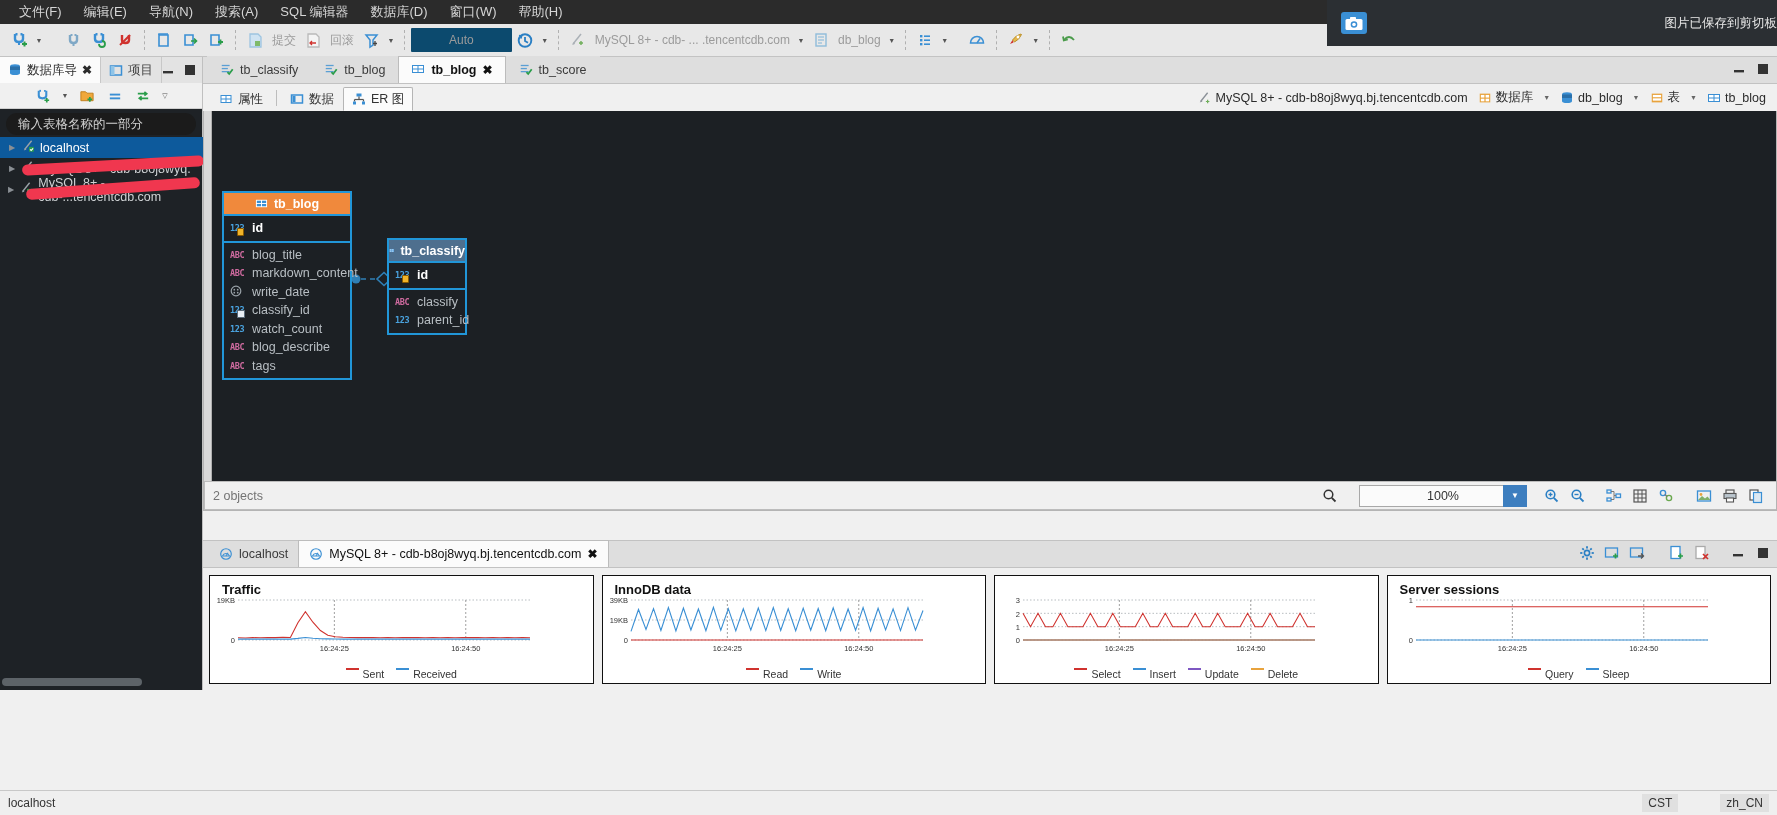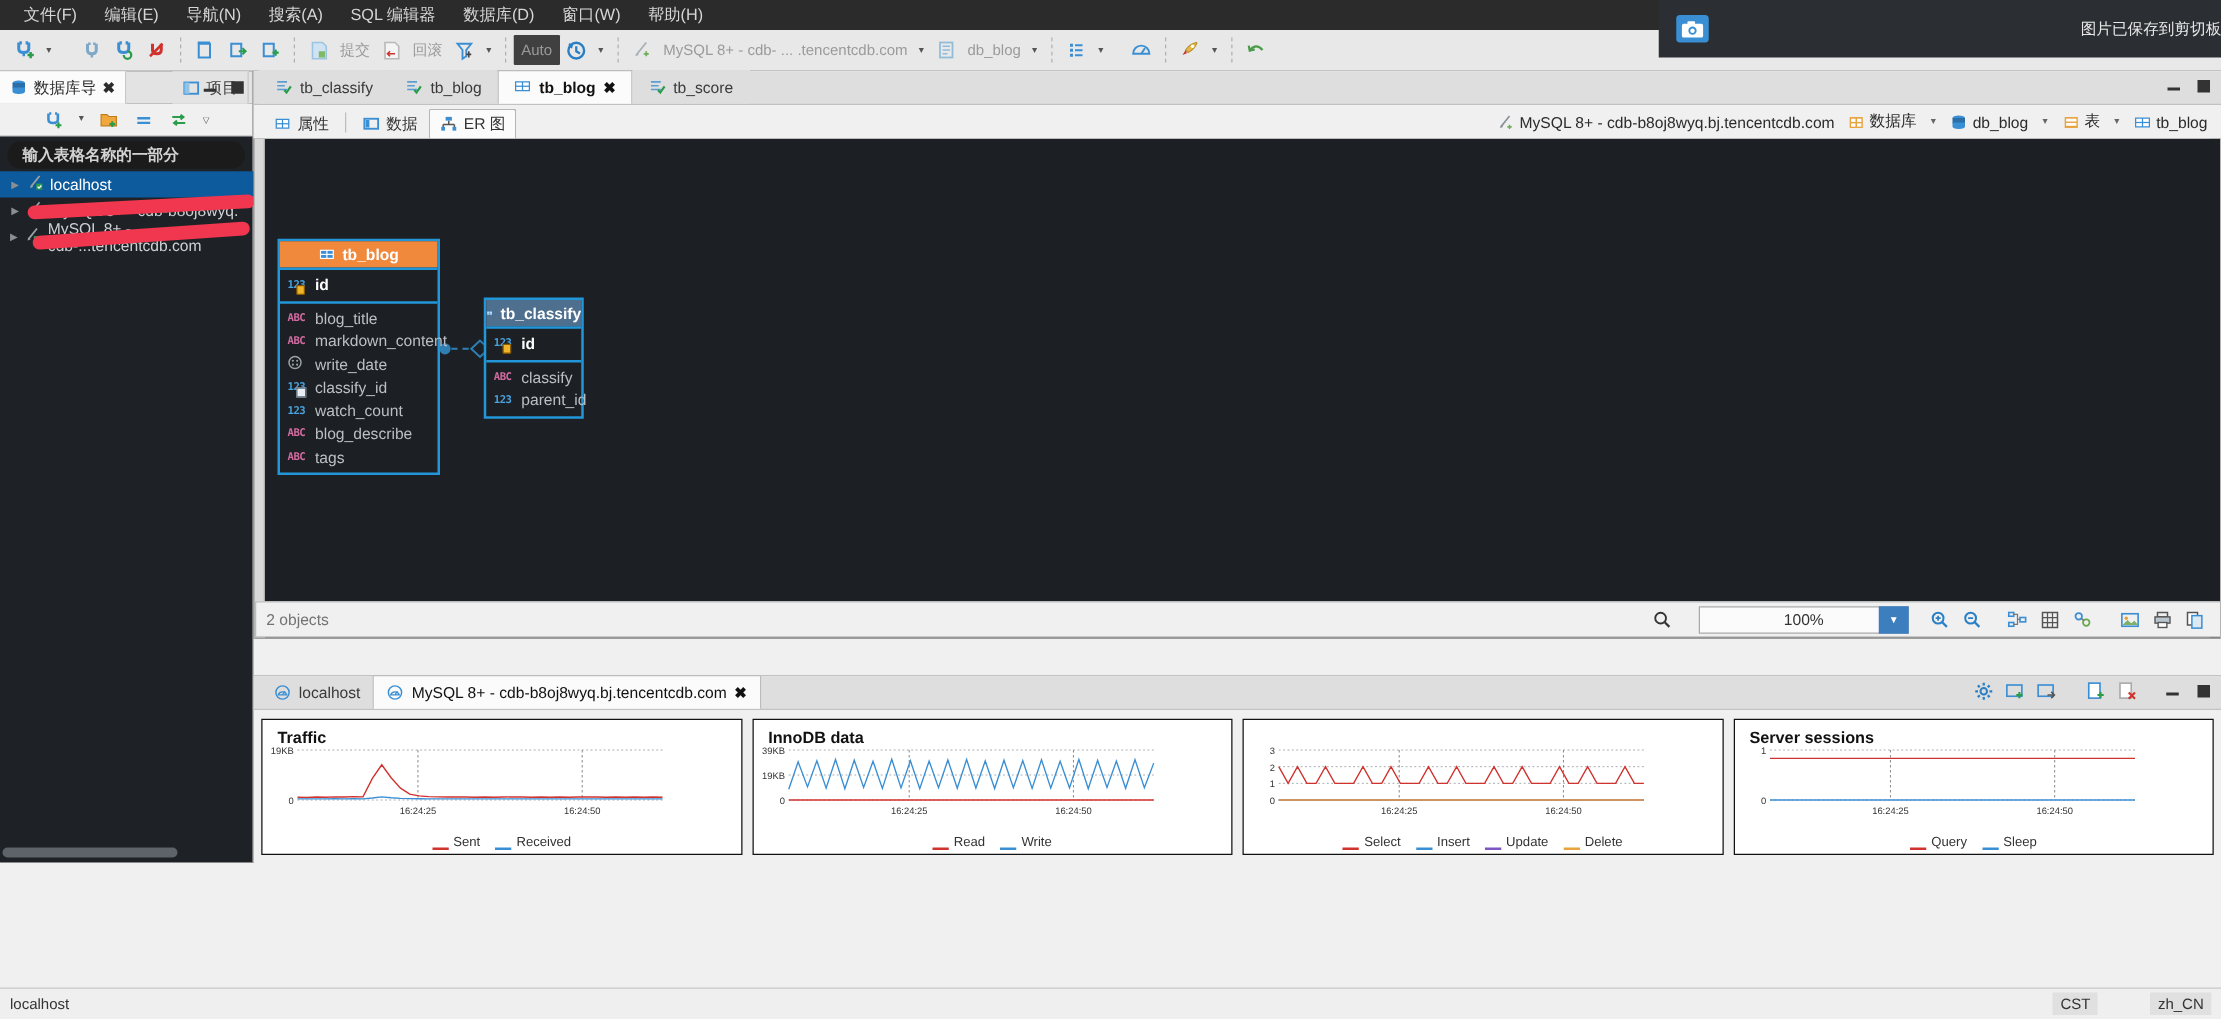--- a/index.html
+++ b/index.html
@@ -33,55 +33,55 @@
   .tb-sep {
     width: 1px; height: 20px; margin: 0 6px;
     border-left: 1px dashed #b0b0b0;
   }
   .tb-caret {
     width: 14px; height: 26px; display: flex; align-items: center;
     justify-content: center; font-size: 7px; color: #555;
   }
   .tb-label { font-size: 12px; color: #9b9b9b; padding: 0 4px; white-space: nowrap; }
   .tb-label.dark {
-    background: #404040; color: #9a9a9a; padding: 5px 6px; border-radius: 1px;
+    background: #0c4a6e; color: #9a9a9a; padding: 5px 38px; border-radius: 1px;
   }
 
   
   .ic { display: block; }
 
   
   .leftpanel {
     position: absolute; left: 0; top: 57px; width: 203px; height: 633px;
     background: #1e2226; border-right: 1px solid #c0c0c0;
   }
   .lp-tabs {
     height: 26px; background: #e3e3e3; display: flex; align-items: flex-end;
     position: relative;
   }
   .lp-tab {
     height: 26px; display: flex; align-items: center; gap: 5px;
     padding: 0 8px; font-size: 12.5px; color: #2b2b2b;
     border-right: 1px solid #c8c8c8;
   }
   .lp-tab.active { background: #fbfbfb; }
-  .lp-tab.inactive { background: #e3e3e3; color: #444; margin-left: 37px; }
+  .lp-tab.inactive { background: #e3e3e3; color: #444; }
   .lp-winbtns {
     position: absolute; right: 2px; top: 0; height: 26px;
     display: flex; align-items: center; gap: 2px;
   }
   .winbtn { width: 20px; height: 20px; display: flex; align-items: center; justify-content: center; }
   .lp-toolbar {
     height: 26px; background: #f0f0f0; border-bottom: 1px solid #cfcfcf;
     display: flex; align-items: center; padding-left: 30px; gap: 2px;
   }
   .lp-search {
     position: absolute; left: 6px; top: 56px; width: 190px; height: 22px;
     background: #1b1b1b; border-radius: 11px; color: #d2d2d2;
-    display: flex; align-items: center; padding-left: 12px; font-size: 12.5px; font-weight: bold;
+    display: flex; align-items: center; padding-left: 12px; font-size: 12.5px;
   }
   .tree { position: absolute; left: 0; top: 80px; width: 203px; }
   .tree-row {
     height: 21px; display: flex; align-items: center; gap: 4px;
     padding-left: 6px; font-size: 12.5px; color: #cfd2d4; position: relative;
   }
   .tree-row.selected { background: #0d5a9c; color: #fff; }
   .arrow { width: 12px; color: #8a8f94; font-size: 8px; text-align: center; }
   .redact {
     position: absolute; background: #f0374f; border-radius: 7px;
@@ -216,21 +216,21 @@
   }
   .chart-title {
     font-size: 13px; font-weight: bold; color: #111; padding: 6px 0 0 12px;
   }
   .chart-svg { position: absolute; left: 0; top: 20px; }
   .chart-legend {
     position: absolute; bottom: 3px; left: 0; width: 100%;
     display: flex; justify-content: center; gap: 12px;
     font-size: 10.5px; color: #333;
   }
-  .lg { display: flex; align-items: flex-end; gap: 4px; }
+  .lg { display: flex; align-items: flex-start; gap: 4px; }
   .lg-line { width: 13px; height: 2px; display: block; }
 
   
   .statusbar {
     position: absolute; left: 0; bottom: 0; width: 1777px; height: 25px;
     background: #efefef; border-top: 1px solid #c8c8c8;
     display: flex; align-items: center; padding-left: 8px;
     font-size: 12px; color: #333;
   }
   .sb-right { position: absolute; right: 8px; display: flex; gap: 6px; align-items: center; }

